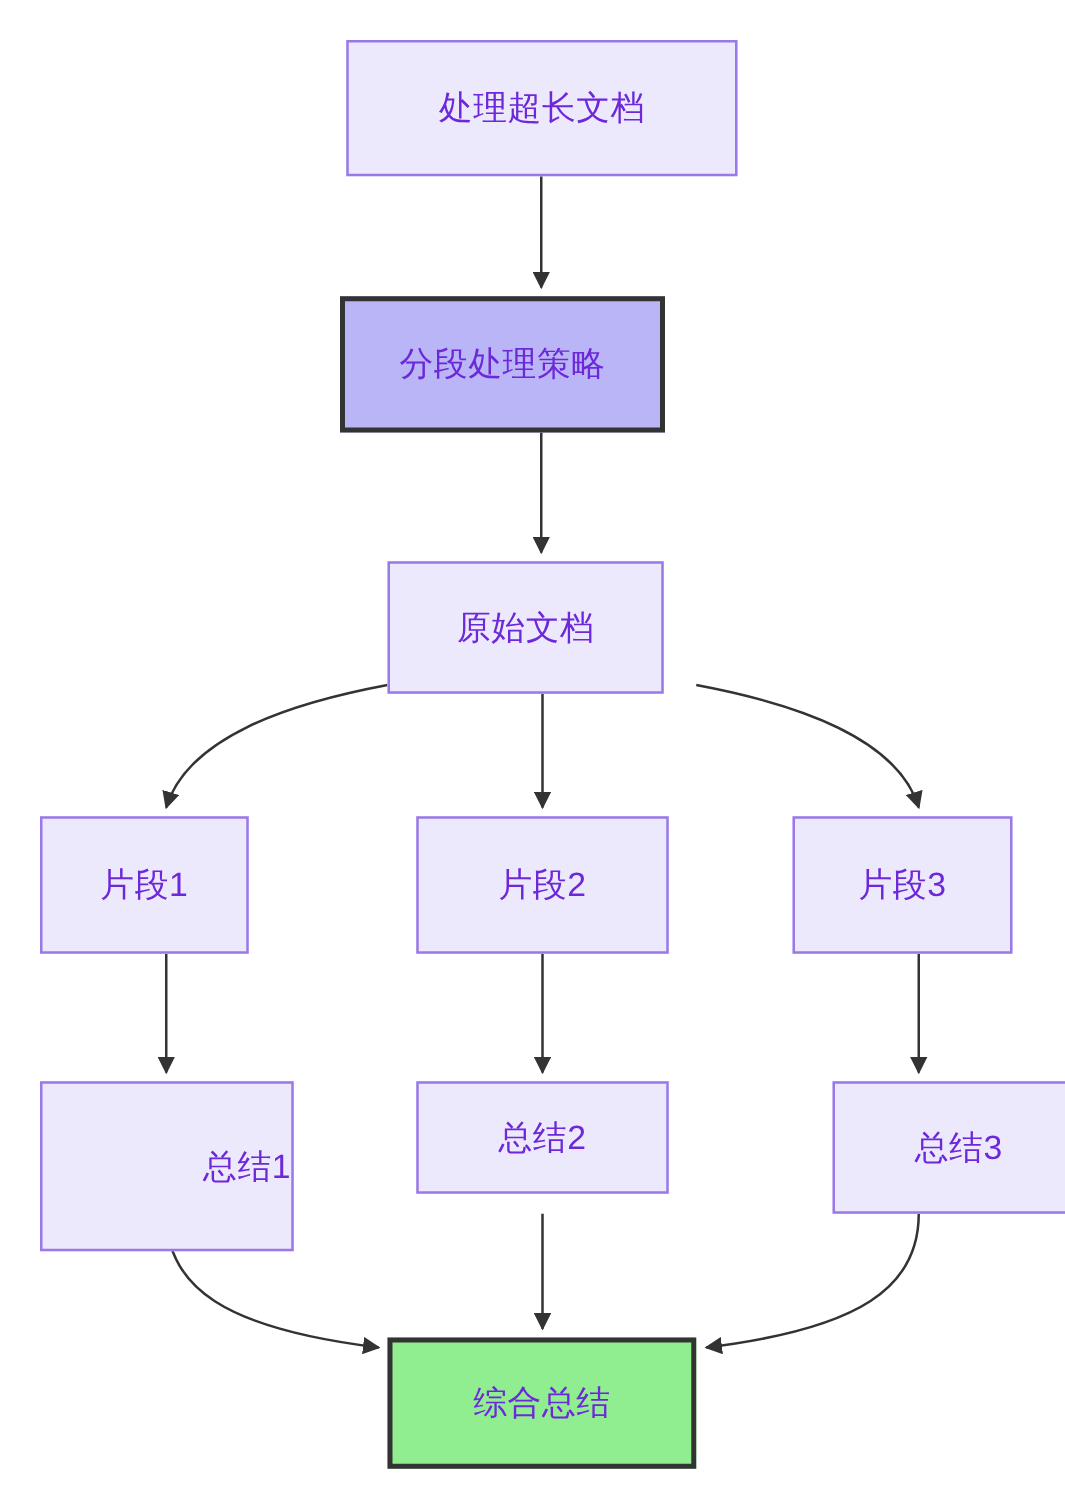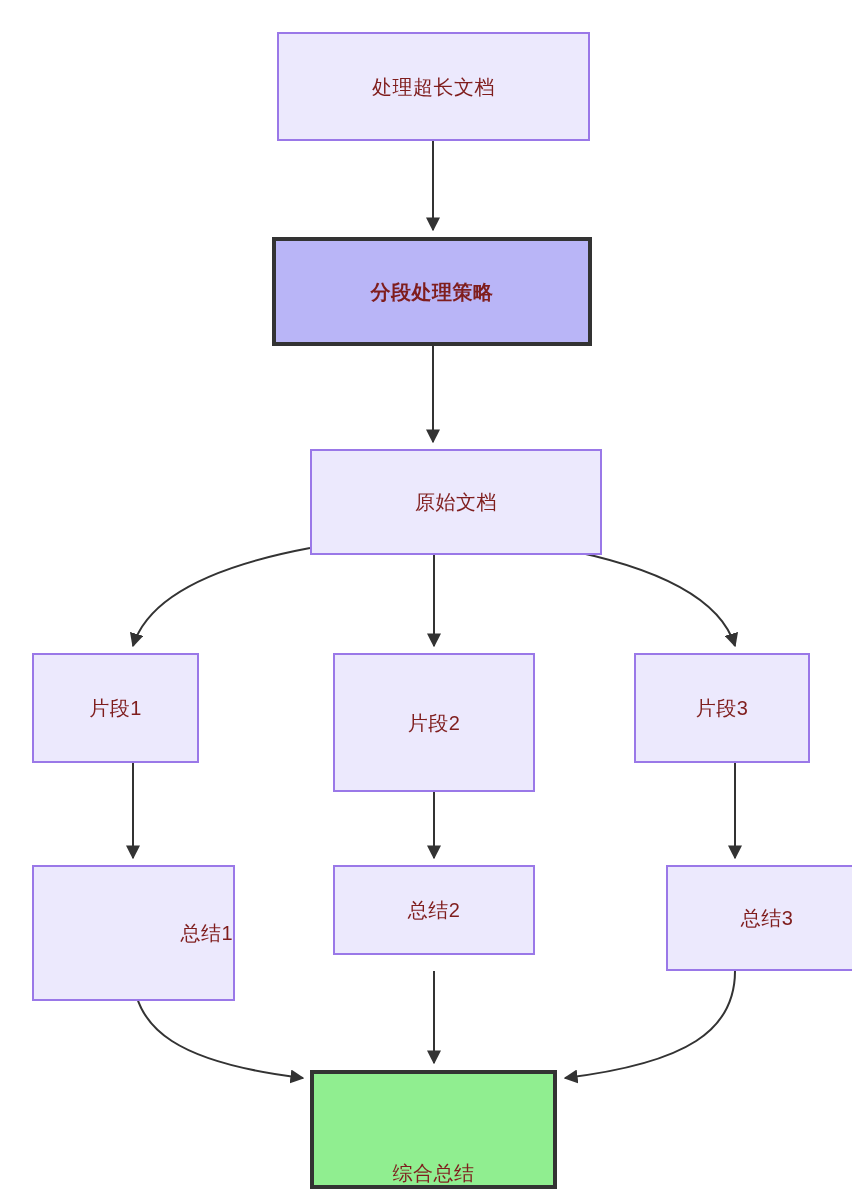--- a/index.html
+++ b/index.html
@@ -26,22 +26,22 @@
     height: 1196px;
     pointer-events: none;
   }
   .node {
     position: absolute;
     box-sizing: border-box;
     display: flex;
     align-items: center;
     justify-content: center;
     text-align: center;
-    color: #7f1d1d;
-    font-size: 20px;
+    color: #6d28d9;
+    font-size: 27px;
     line-height: 1.2;
     letter-spacing: 0.5px;
     z-index: 2;
   }
   .node.normal {
     background: #ece9fd;
     border: 2px solid #9a78e8;
   }
   .node.highlight {
     background: #b9b5f7;
@@ -80,49 +80,49 @@
       <path d="M 133 971 C 133 1030, 180 1063, 303 1078"></path>
       <path d="M 434 971 L 434 1063"></path>
       <path d="M 735 971 C 735 1030, 688 1063, 565 1078"></path>
     </g>
   </svg>
 
   <div class="node normal" style="left:277px; top:32px; width:313px; height:109px;">
     <span class="node-label">处理超长文档</span>
   </div>
 
-  <div class="node highlight" style="left:272px; top:237px; width:320px; height:109px;font-weight:bold;">
+  <div class="node highlight" style="left:272px; top:237px; width:260px; height:109px;">
     <span class="node-label">分段处理策略</span>
   </div>
 
-  <div class="node normal" style="left:310px; top:449px; width:292px; height:106px;">
+  <div class="node normal" style="left:310px; top:449px; width:221px; height:106px;">
     <span class="node-label">原始文档</span>
   </div>
 
   <div class="node normal" style="left:32px; top:653px; width:167px; height:110px;">
     <span class="node-label">片段1</span>
   </div>
 
-  <div class="node normal" style="left:333px; top:653px; width:202px; height:139px;">
+  <div class="node normal" style="left:333px; top:653px; width:202px; height:110px;">
     <span class="node-label">片段2</span>
   </div>
 
   <div class="node normal" style="left:634px; top:653px; width:176px; height:110px;">
     <span class="node-label">片段3</span>
   </div>
 
   <div class="node normal" style="left:32px; top:865px; width:203px; height:136px;justify-content:flex-end;">
     <span class="node-label">总结1</span>
   </div>
 
   <div class="node normal" style="left:333px; top:865px; width:202px; height:90px;">
     <span class="node-label">总结2</span>
   </div>
 
   <div class="node normal" style="left:634px; top:865px; width:202px; height:106px;margin-left:32px;">
     <span class="node-label">总结3</span>
   </div>
 
-  <div class="node result" style="left:310px; top:1070px; width:247px; height:119px;align-items:flex-end;">
+  <div class="node result" style="left:310px; top:1070px; width:247px; height:105px;">
     <span class="node-label">综合总结</span>
   </div>
 
 </div>
 
 </body></html>

